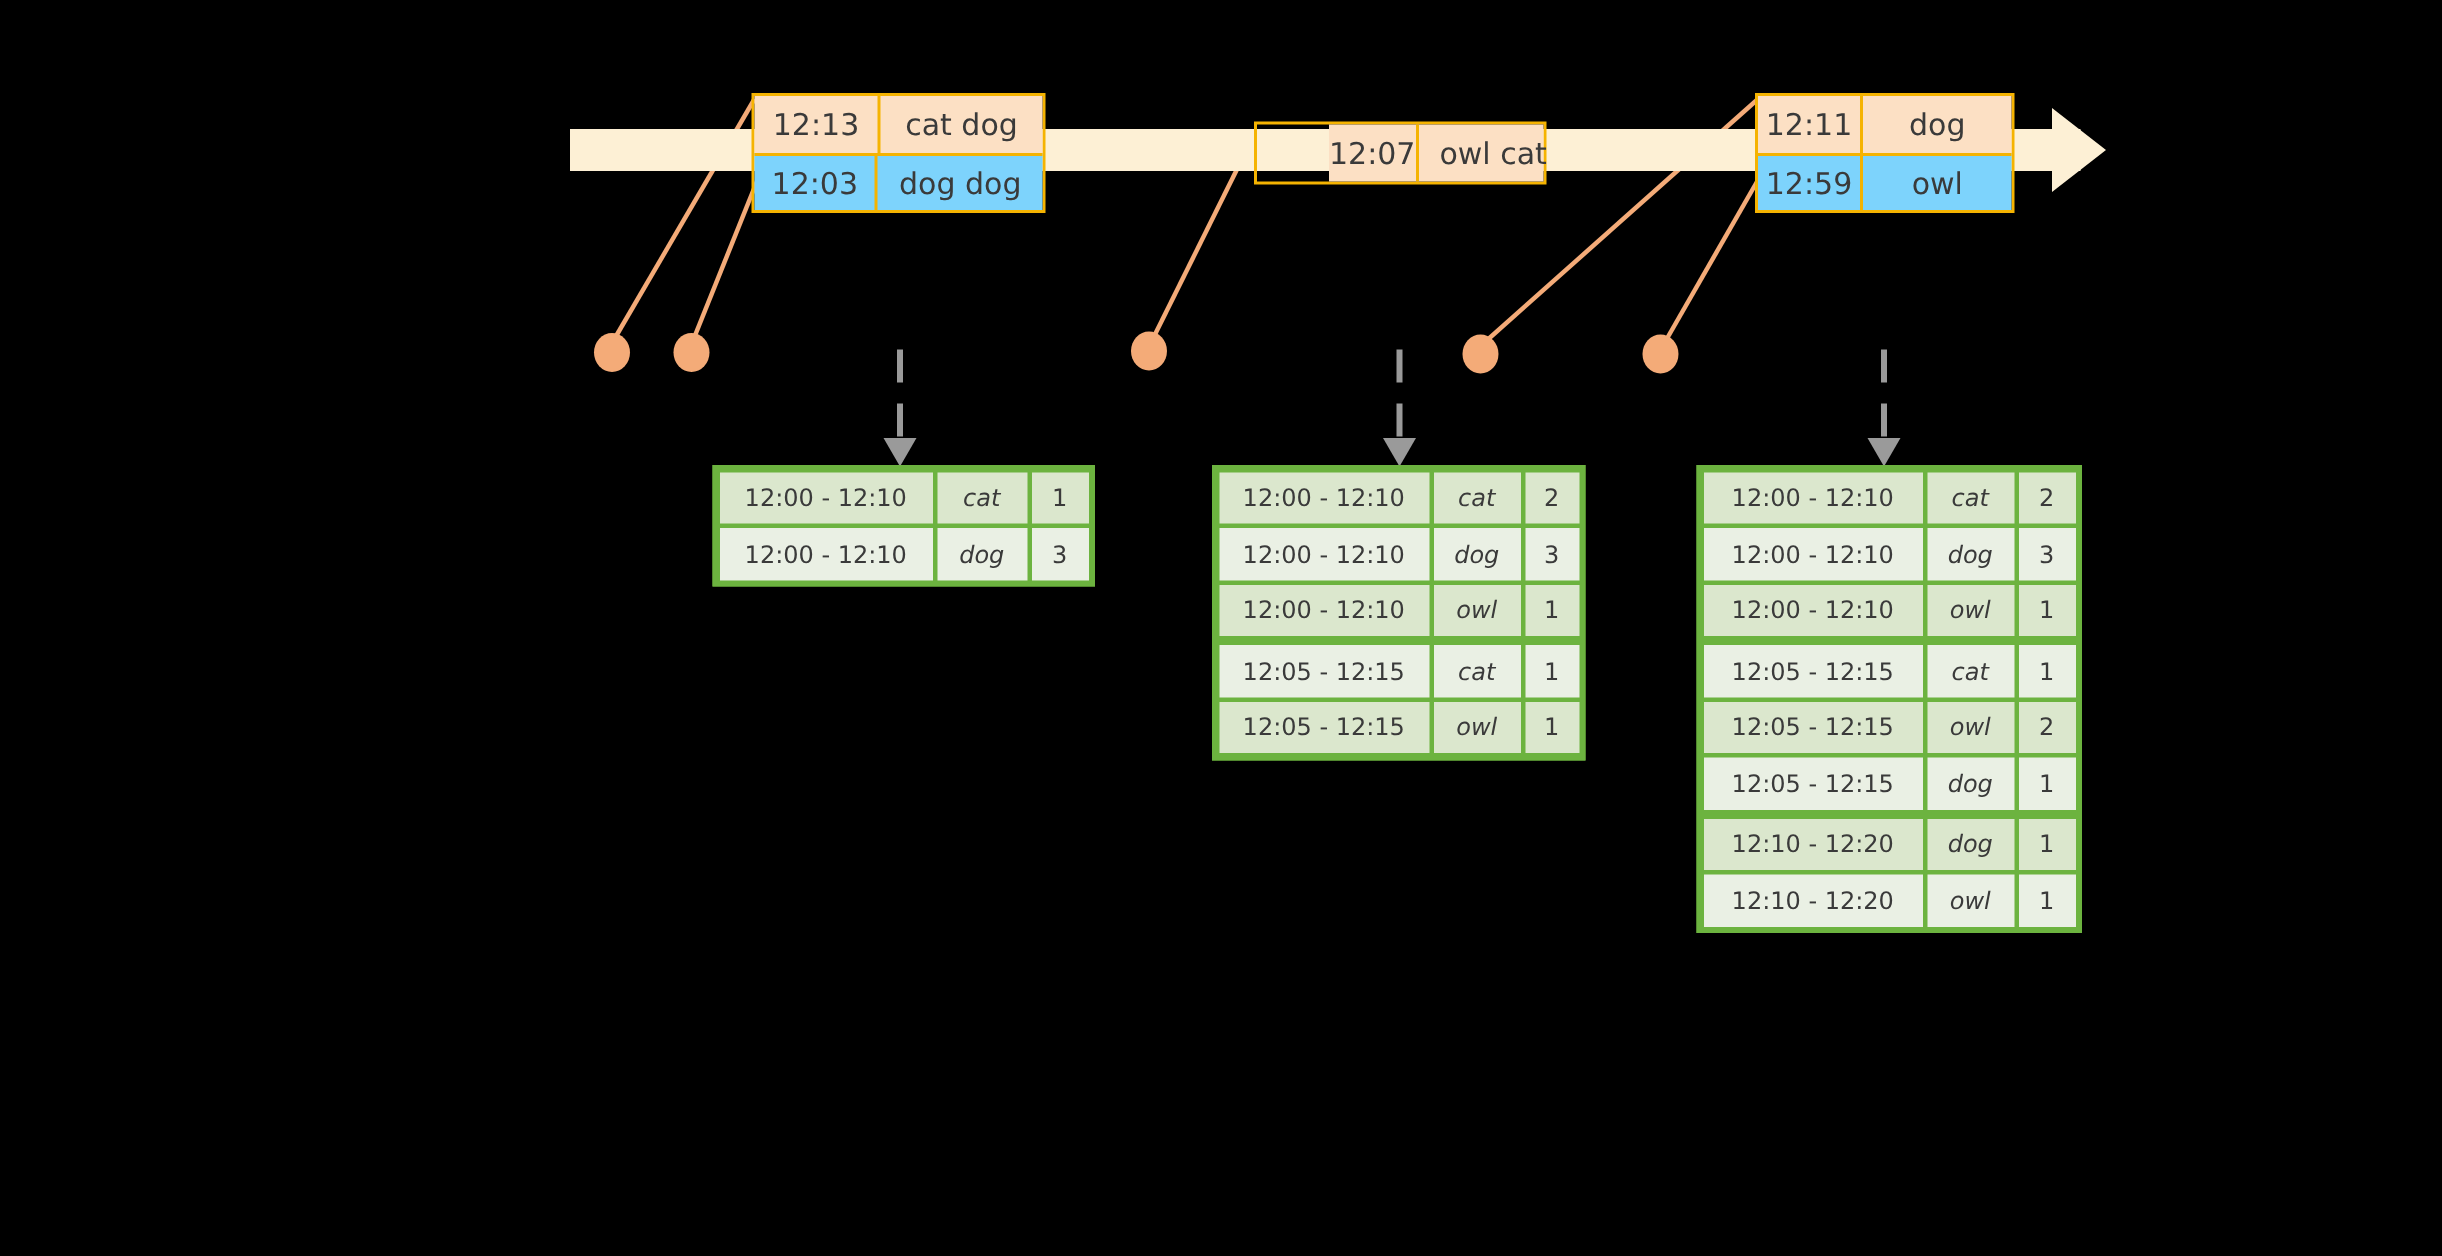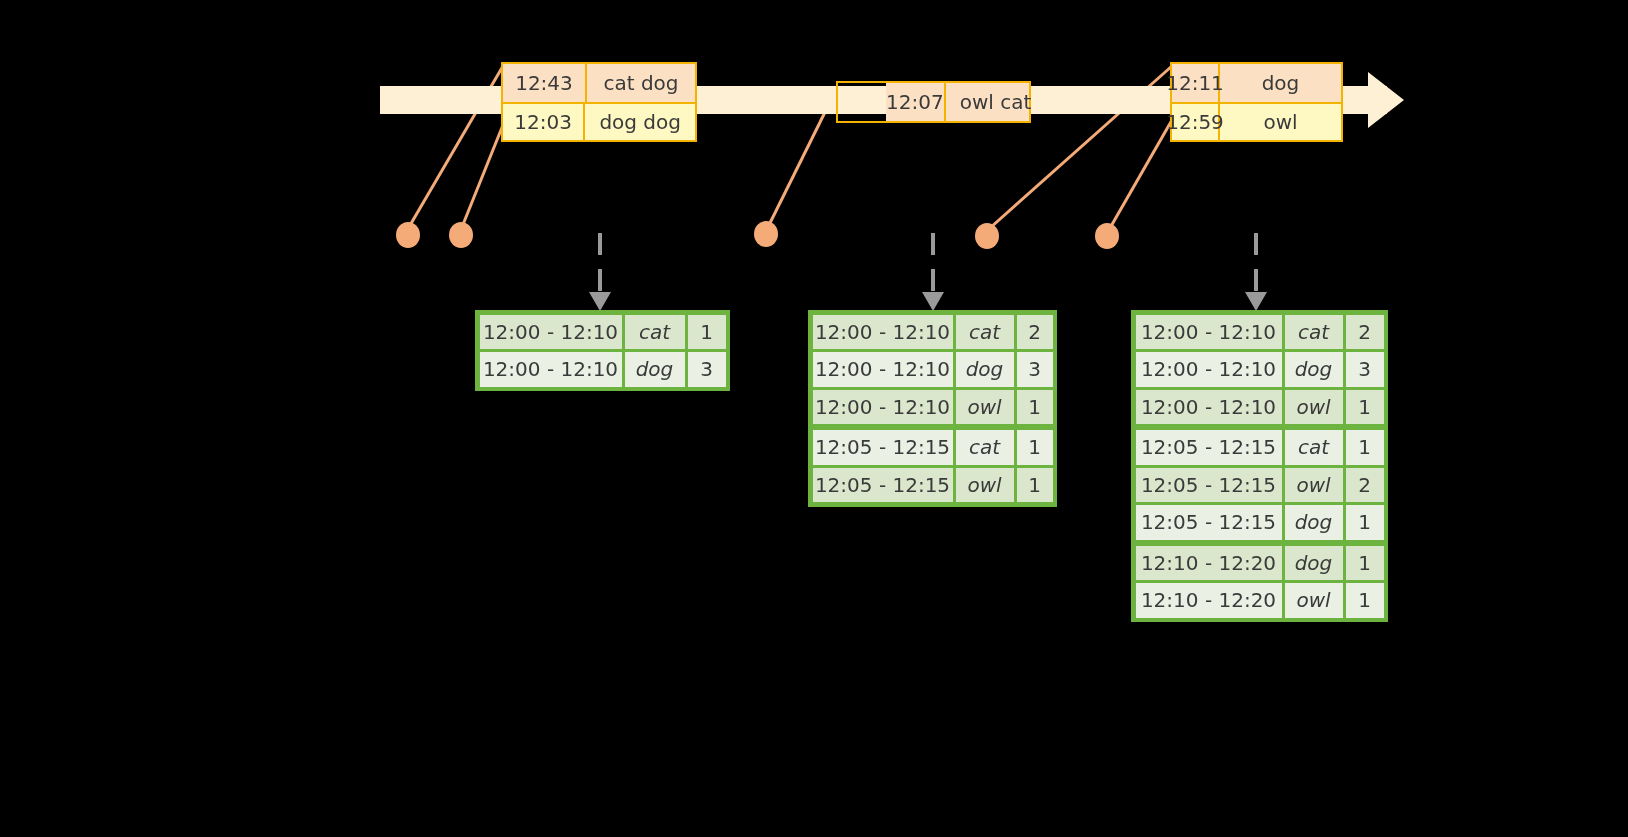--- a/index.html
+++ b/index.html
@@ -60,21 +60,21 @@
   }
   .event-row {
     display: flex;
     height: 38px;
     box-sizing: border-box;
   }
   .event-row + .event-row {
     border-top: 2px solid #f5b301;
   }
   .event-row.shade-a { background: #fce0c4; }
-  .event-row.shade-b { background: #fef9c3; }
+  .event-row.shade-b { background: #7dd3fc; }
   .event-time {
     width: 84px;
     box-sizing: border-box;
     border-right: 2px solid #f5b301;
     display: flex;
     align-items: center;
     justify-content: center;
     font-size: 20px;
     color: #3a3a3a;
   }
@@ -85,21 +85,21 @@
     justify-content: center;
     font-size: 20px;
     color: #3a3a3a;
     padding: 0 14px;
     white-space: nowrap;
   }
 
   #event-box-1 { left: 501px; top: 62px; width: 196px; }
   #event-box-2 { left: 836px; top: 81px; width: 195px; padding-left: 48px; }
   #event-box-3 { left: 1170px; top: 62px; width: 173px; }
-  #event-box-3 .event-time { width: 48px; }
+  #event-box-3 .event-time { width: 70px; }
   #event-box-2 .event-time { width: 82px; }
 
   
   .dot {
     position: absolute;
     width: 24px;
     height: 26px;
     border-radius: 50%;
     background: #f4ab78;
   }
@@ -115,21 +115,21 @@
     display: flex;
     height: 37.5px;
     box-sizing: border-box;
   }
   .r-row.shade-a .r-cell { background: #dbe7cd; }
   .r-row.shade-b .r-cell { background: #eaf0e4; }
   .r-cell {
     display: flex;
     align-items: center;
     justify-content: center;
-    font-size: 20px;
+    font-size: 16px;
     color: #3a3a3a;
     box-sizing: border-box;
     margin: 1.5px;
     white-space: nowrap;
   }
   .r-window { width: 140px; }
   .r-key    { width: 58px; font-style: italic; }
   .r-count  { width: 36px; }
 
   .r-row.groupstart { margin-top: 3px; }
@@ -171,21 +171,21 @@
       <line x1="1256" y1="233" x2="1256" y2="292" stroke="#9a9a9a" stroke-width="4" stroke-dasharray="22 14"></line>
       <polygon points="1245,292 1267,292 1256,311" fill="#9a9a9a"></polygon>
     </g>
   </svg>
 
   <div class="timeline-bar"></div>
   <div class="timeline-arrowhead"></div>
 
   <div class="event-box" id="event-box-1">
     <div class="event-row shade-a">
-      <div class="event-time">12:43</div>
+      <div class="event-time">12:13</div>
       <div class="event-val">cat dog</div>
     </div>
     <div class="event-row shade-b">
       <div class="event-time">12:03</div>
       <div class="event-val">dog dog</div>
     </div>
   </div>
 
   <div class="event-box" id="event-box-2">
     <div class="event-row shade-a">

